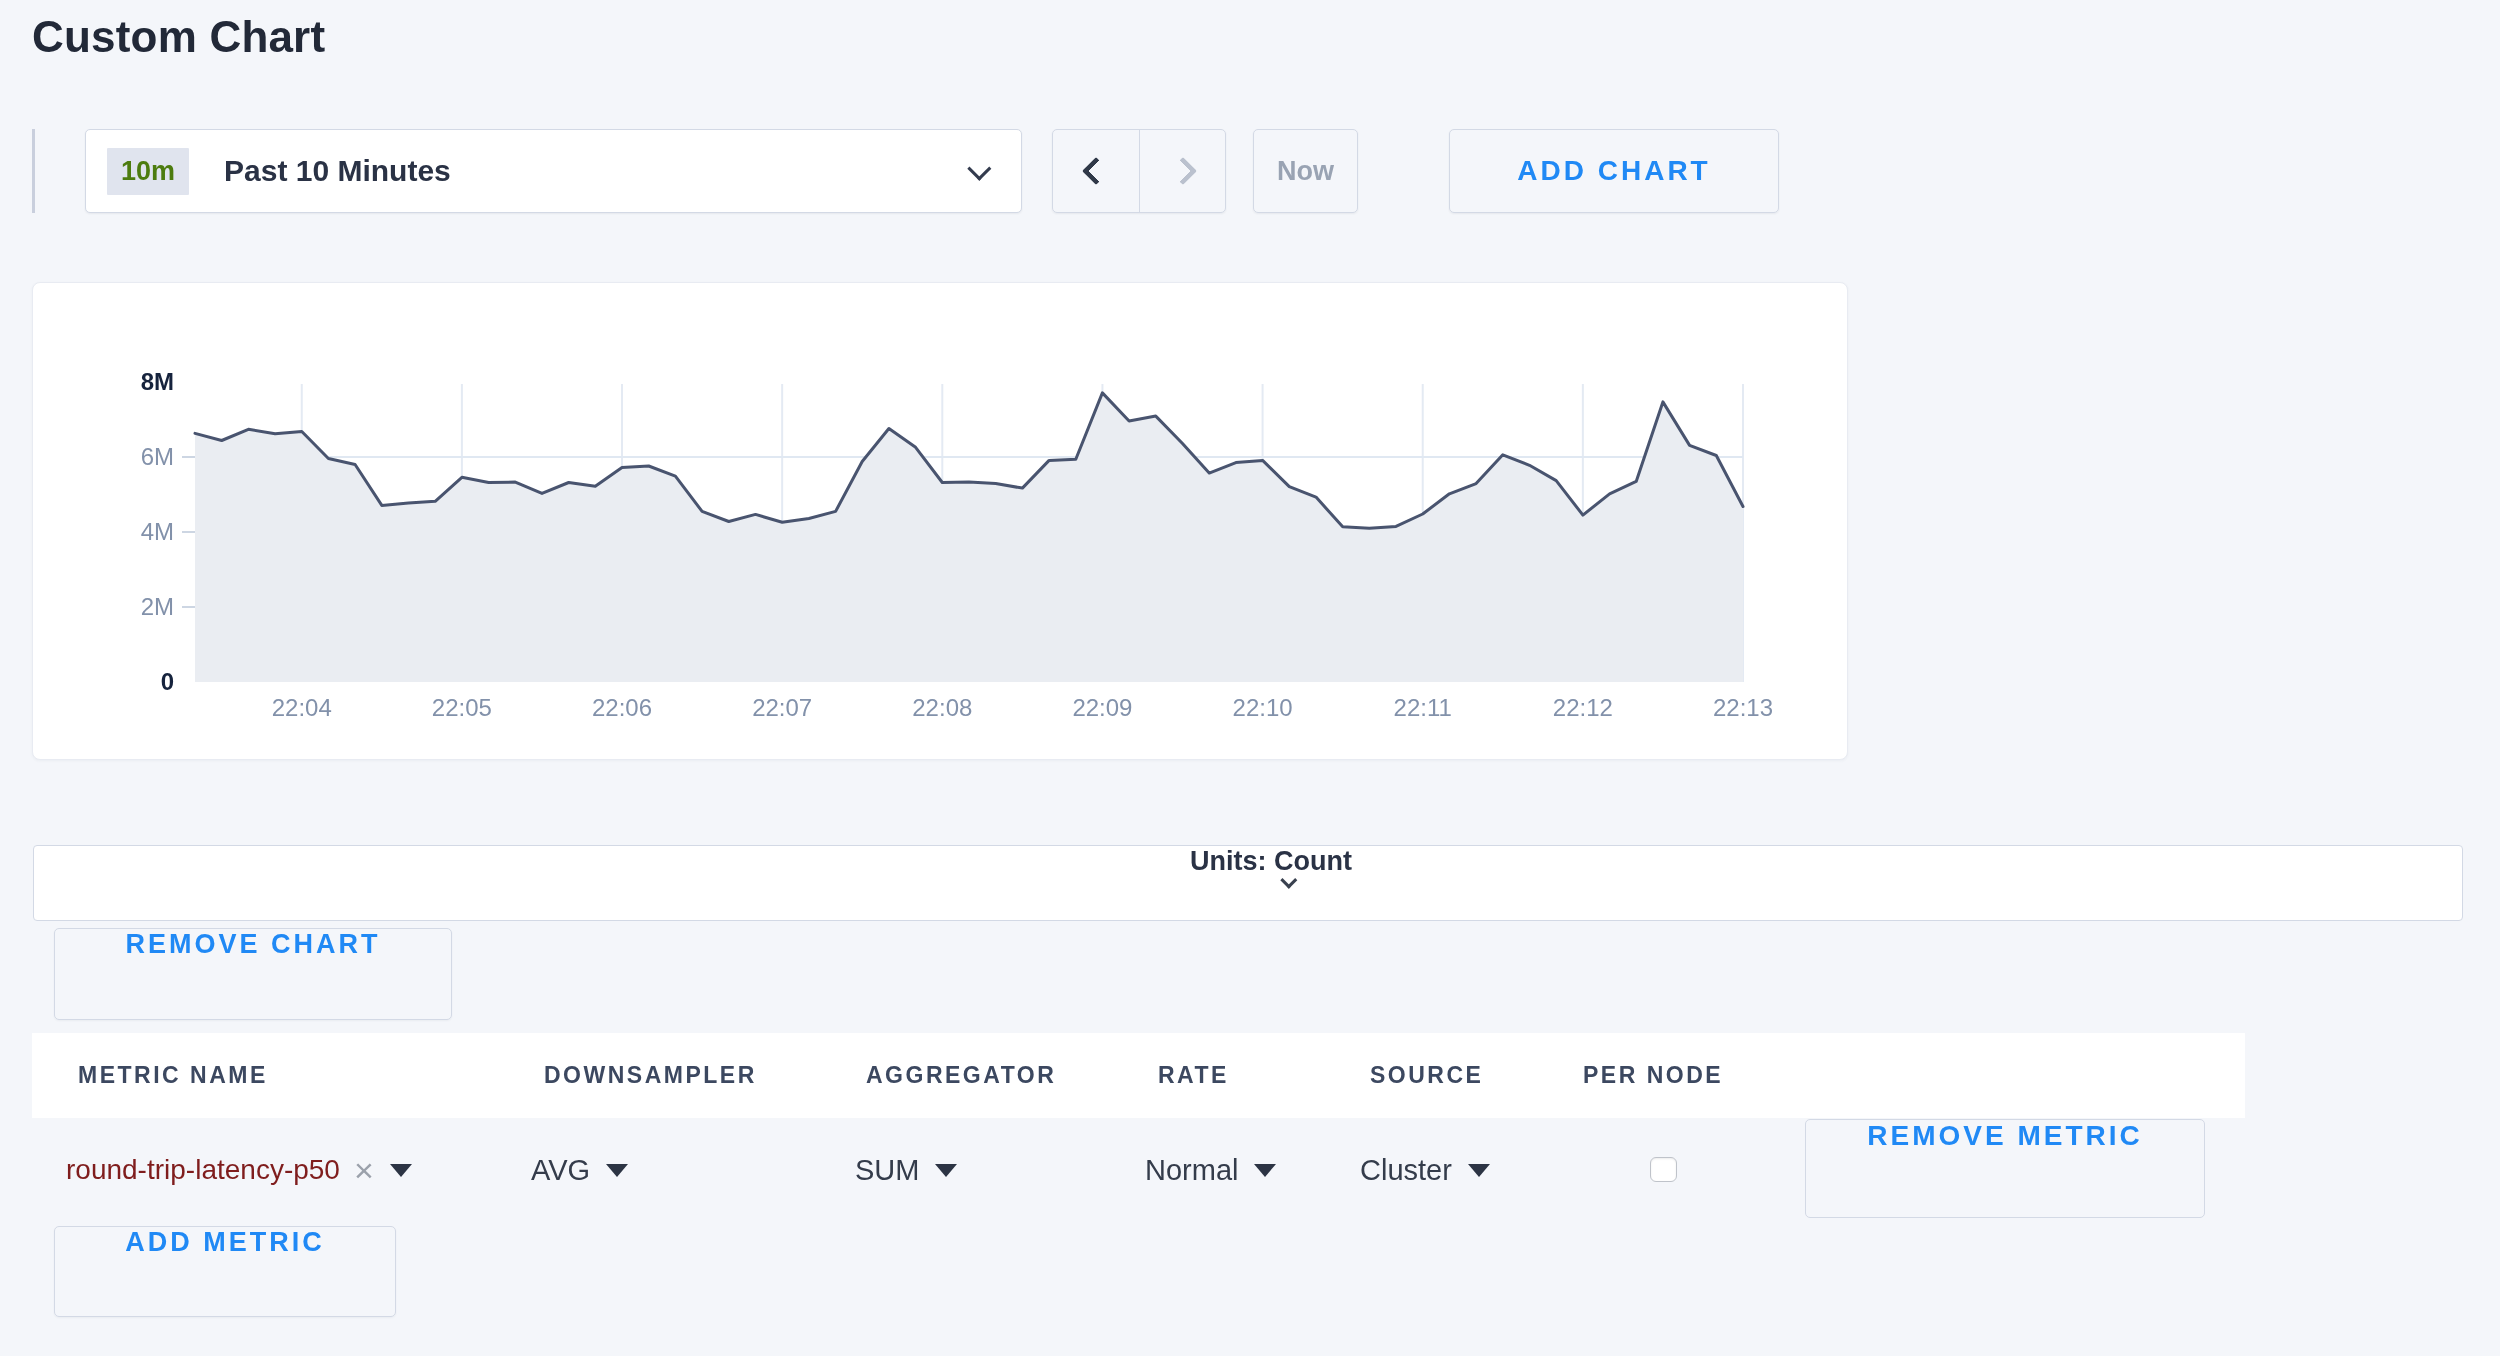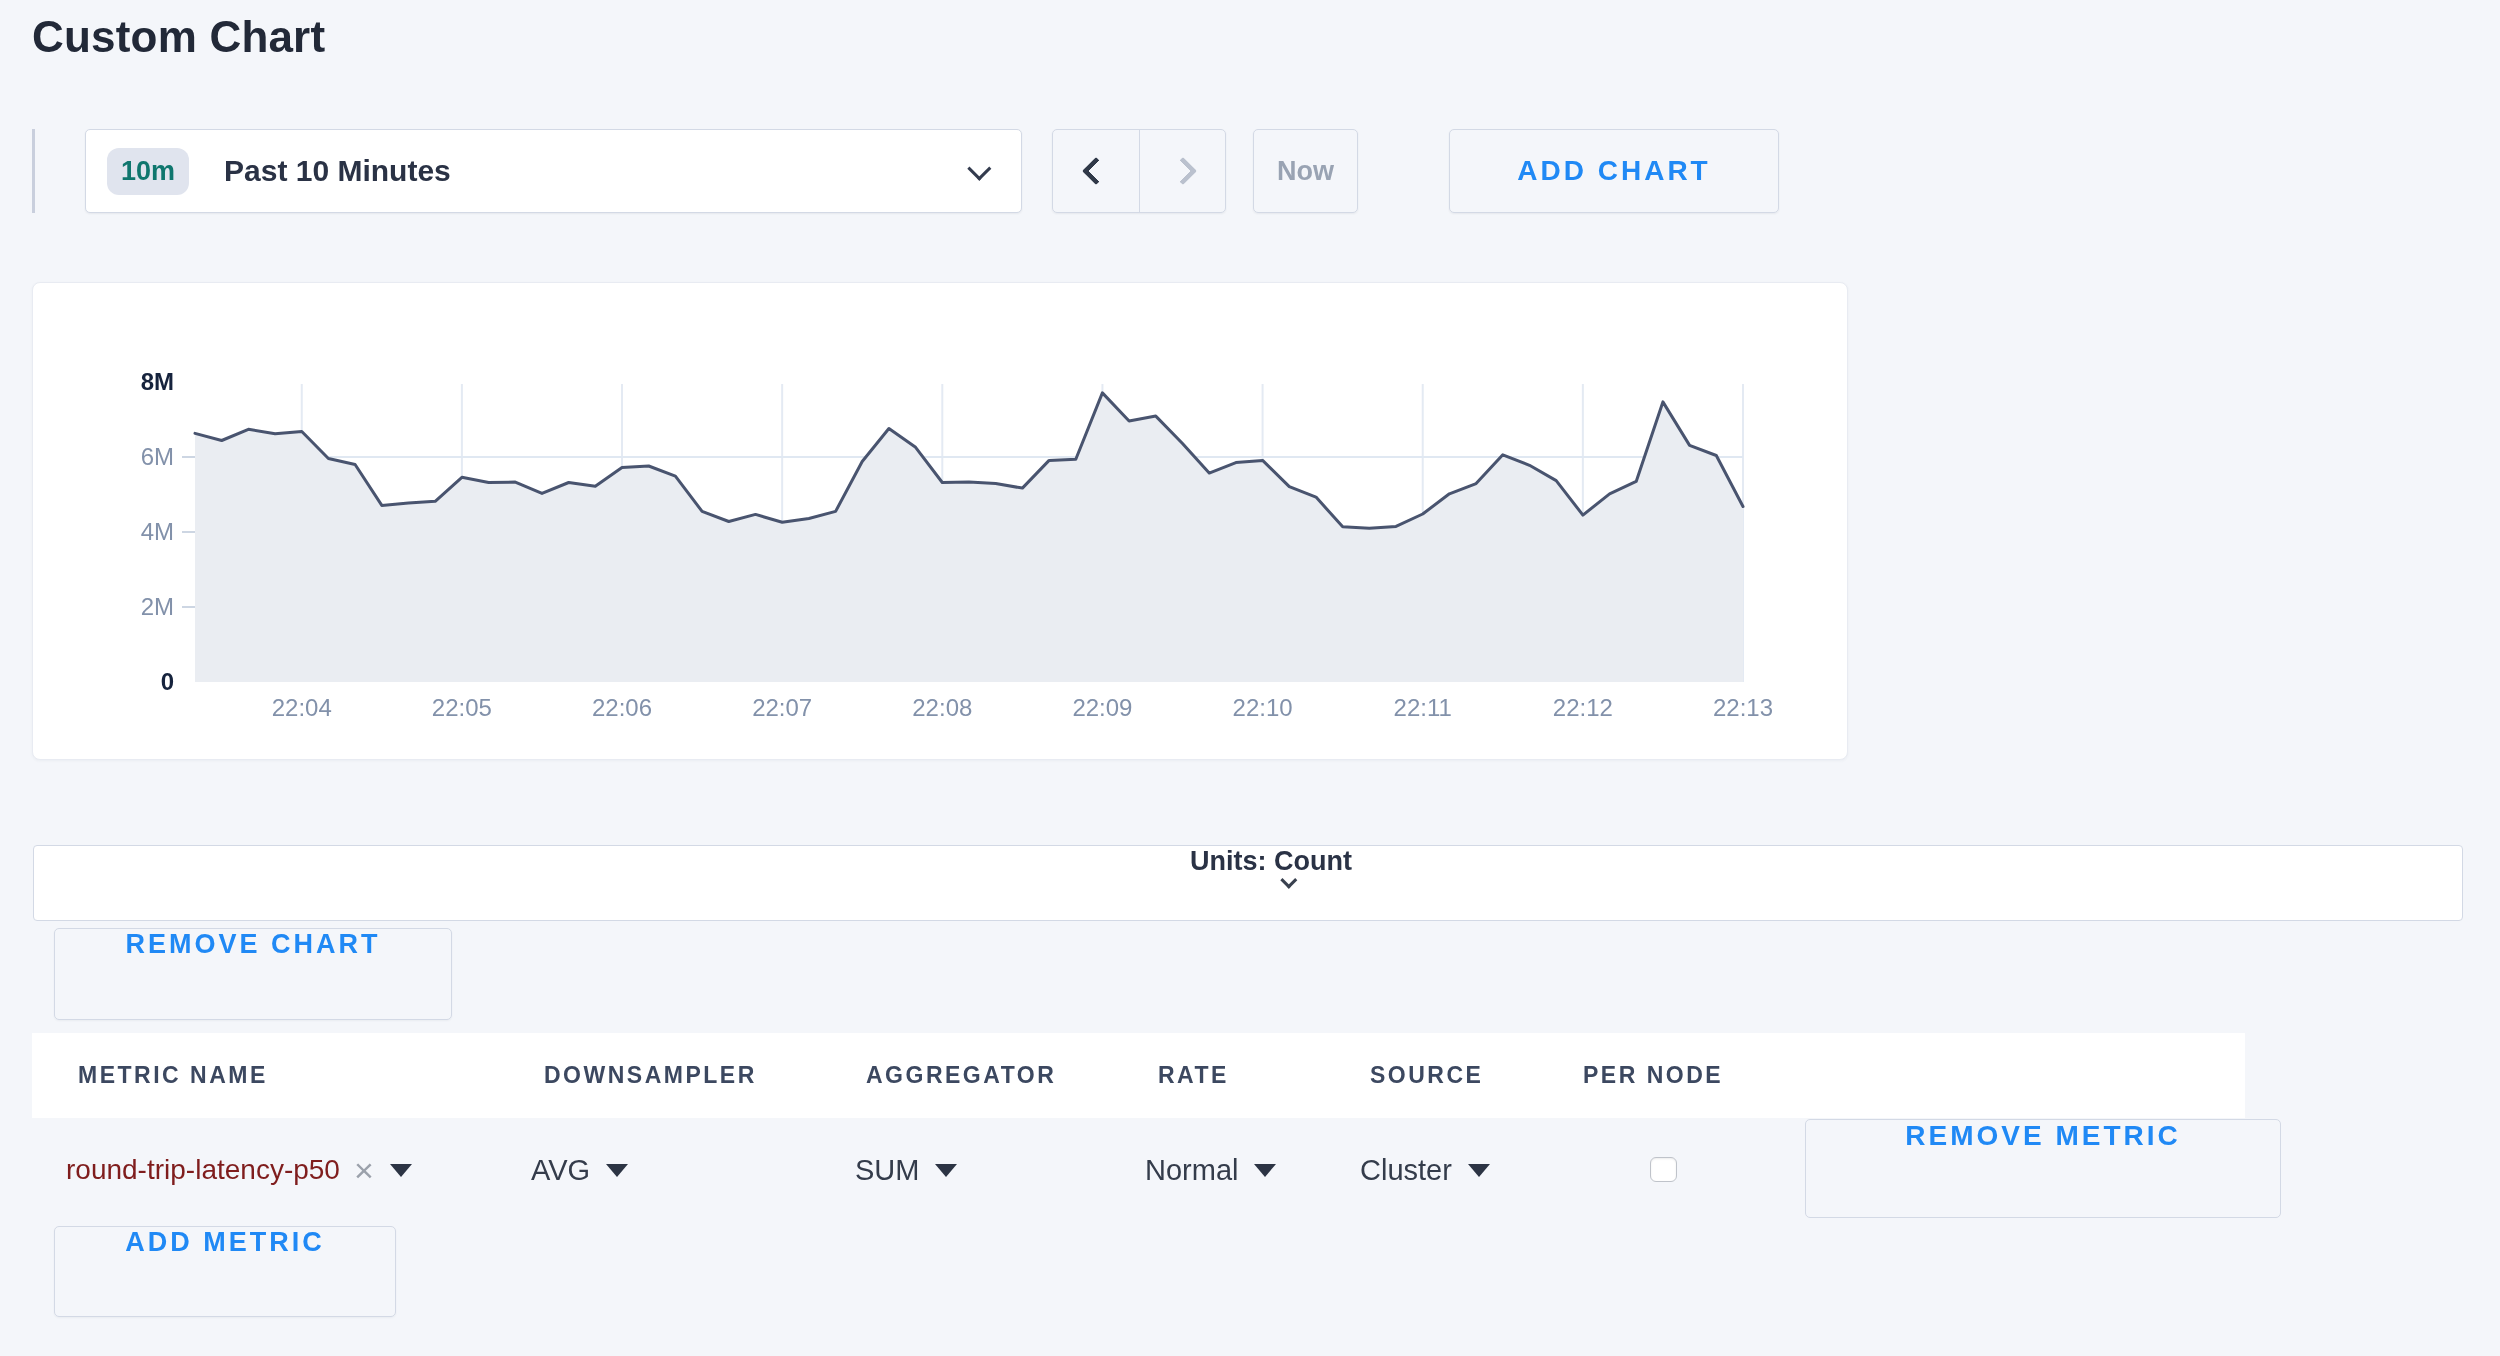--- a/index.html
+++ b/index.html
@@ -26,21 +26,21 @@
     height:84px; top:129px;
     border:1px solid #d3d9e5; border-radius:5px;
     display:flex; align-items:center;
     box-shadow:0 1px 2px rgba(46,56,77,0.07);
     background:transparent;
   }
   #time-selector {
     left:85px; width:937px; background:#fff; padding:0 36px 0 21px; cursor:pointer;
   }
   #time-badge {
-    background:#e0e4ee; color:#0f766e; border-radius:12px;
+    background:#e0e4ee; color:#4d7c0f; border-radius:1px;
     font-size:27px; font-weight:700; padding:10px 14px; line-height:1;
   }
   #time-label { margin-left:35px; font-size:30px; font-weight:700; color:#2a3245; }
   .chev-down {
     margin-left:auto;
     width:17px; height:17px;
     border-right:3px solid #333b4e; border-bottom:3px solid #333b4e;
     transform:rotate(45deg) translateY(-4px);
   }
 
@@ -116,21 +116,21 @@
   #metric-name-select .val { font-size:28px; color:#7f1d1d; }
   .clear-x { font-size:34px; color:#9ba1ab; margin-left:14px; font-weight:400; line-height:1; cursor:pointer; }
 
   #per-node-checkbox {
     left:1650px; top:1157px; width:27px; height:25px;
     background:#fff; border:1.5px solid #bfc3ca; border-radius:6px;
     box-shadow:inset 0 1px 2px rgba(0,0,0,0.08); cursor:pointer;
   }
 
   #remove-metric-button {
-    left:1805px; top:1119px; width:476px; height:99px;
+    left:1805px; top:1119px; width:400px; height:99px;
     border:1px solid #d3d9e5; border-radius:5px;
     display:flex; font-size:28px; background:#f4f6fa;
   }
   #add-metric-button {
     left:54px; top:1226px; width:342px; height:91px;
     border:1px solid #d3d9e5; border-radius:5px;
     display:flex; font-size:27px;
     box-shadow:0 1px 2px rgba(46,56,77,0.05);
   }
 </style>

